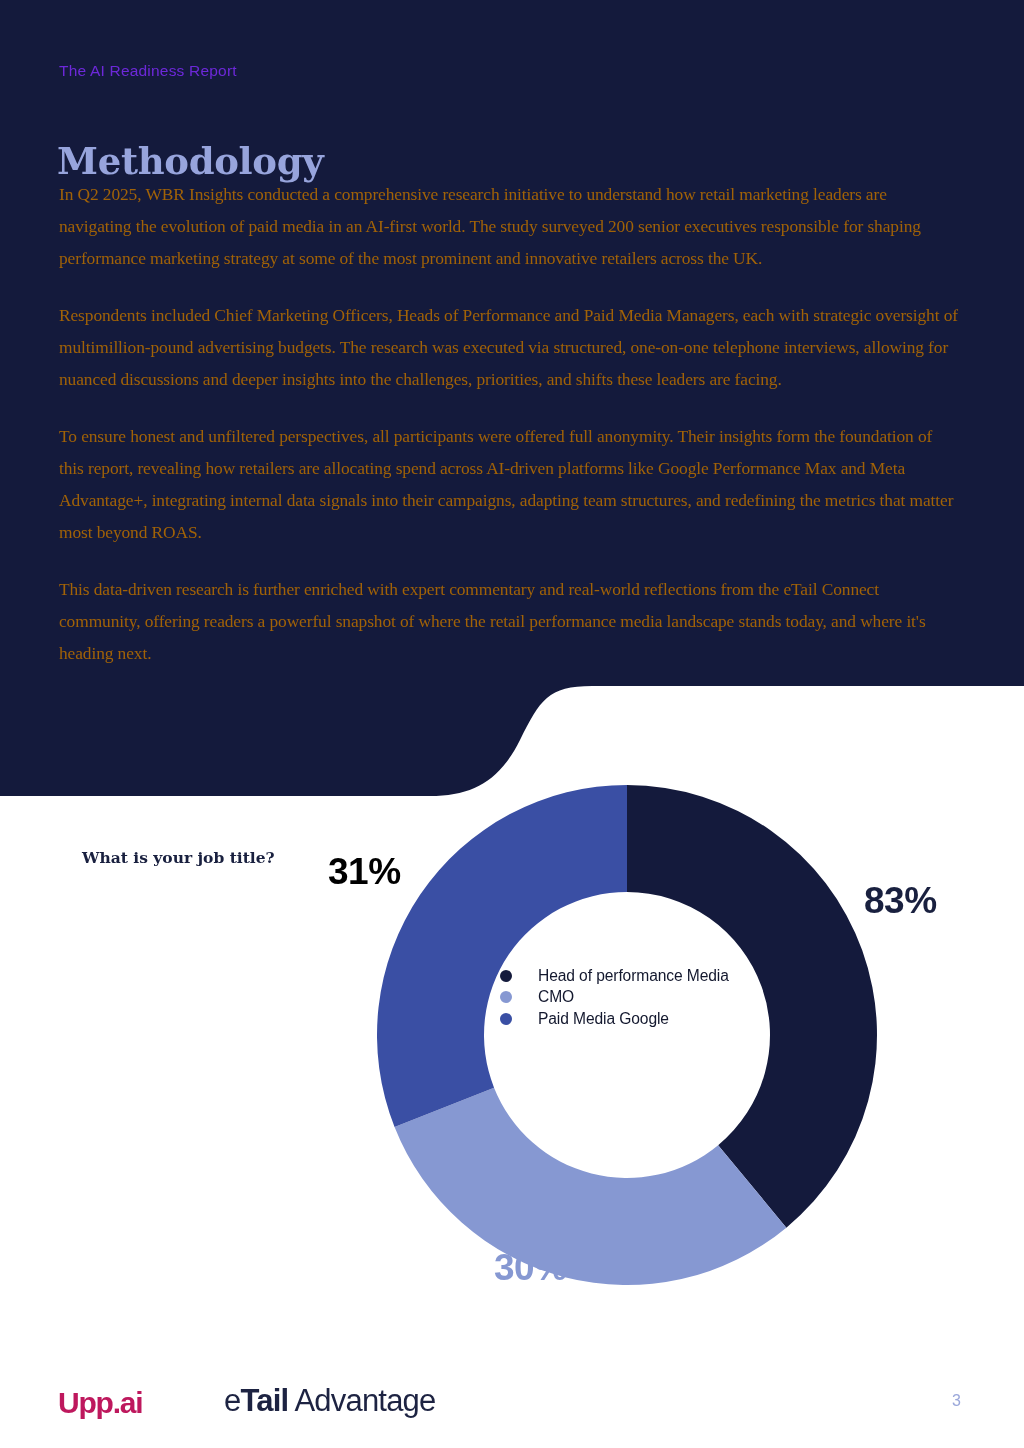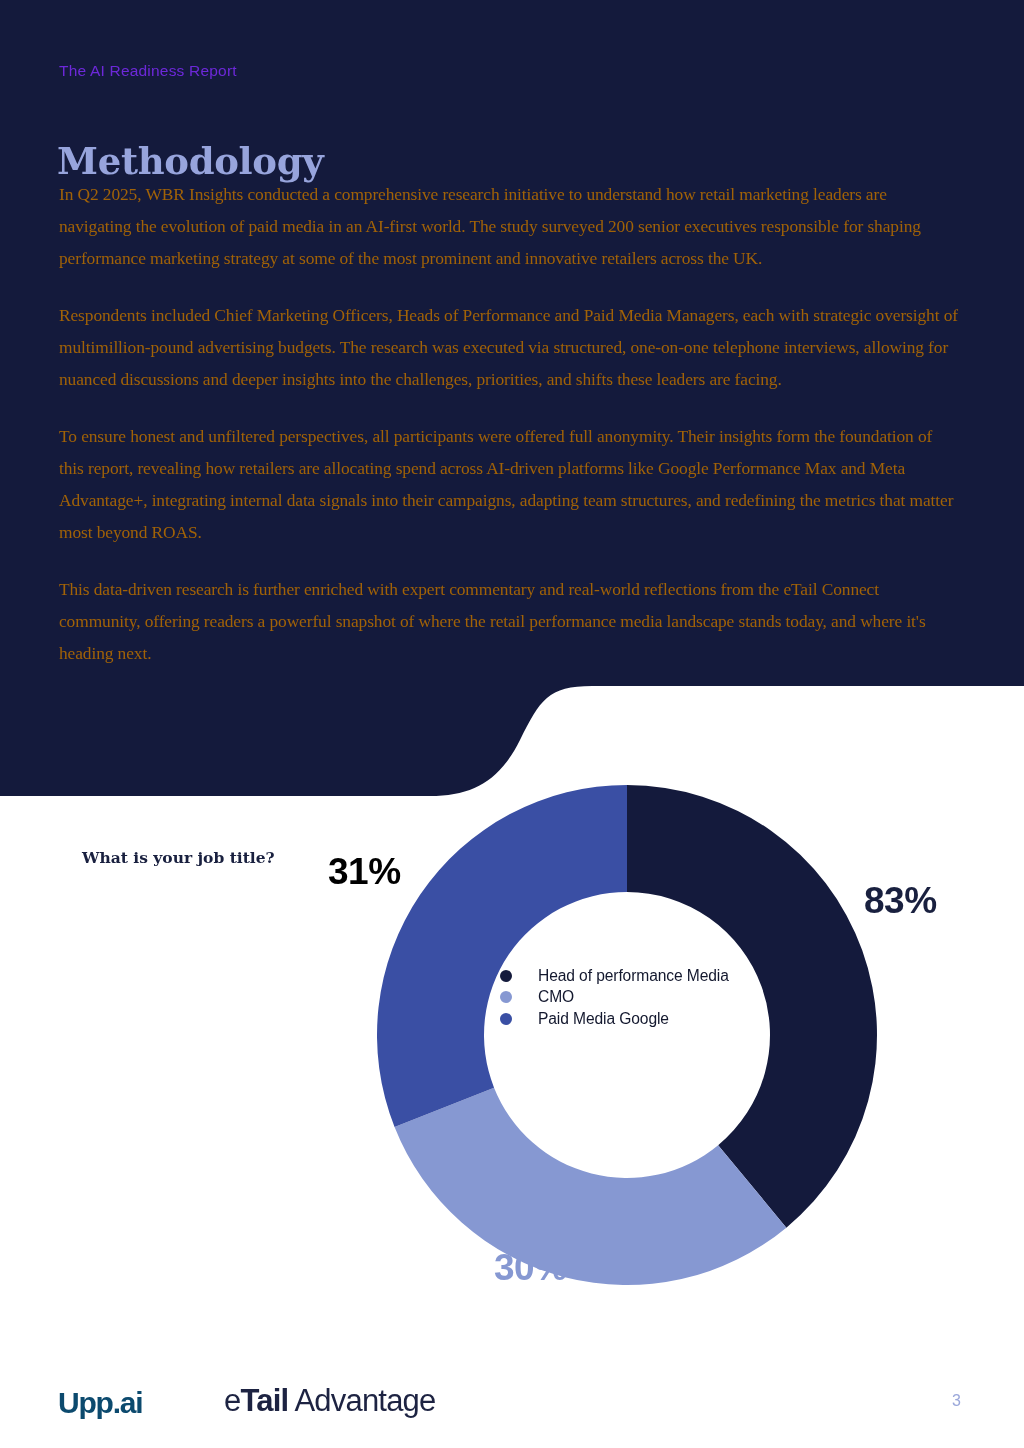--- a/index.html
+++ b/index.html
@@ -137,21 +137,21 @@
     height: 78px;
     z-index: 4;
   }
   #logo-upp {
     position: absolute;
     left: 58px;
     top: 16px;
     font-size: 30px;
     font-weight: bold;
     letter-spacing: -1.2px;
-    color: #0c4a6e;
+    color: #be185d;
     font-family: "Liberation Sans", sans-serif;
   }
   #logo-etail {
     position: absolute;
     left: 224px;
     top: 13px;
     font-size: 31px;
     letter-spacing: -0.8px;
     color: #1d2342;
     font-family: "Liberation Sans", sans-serif;

